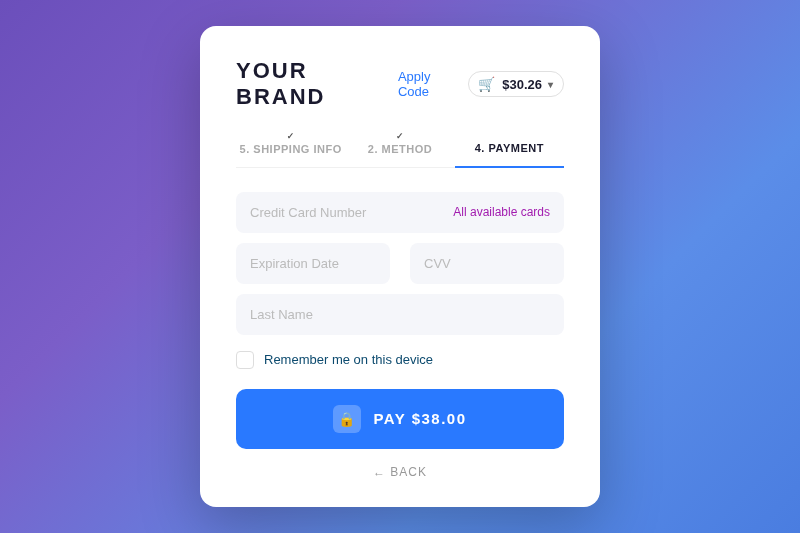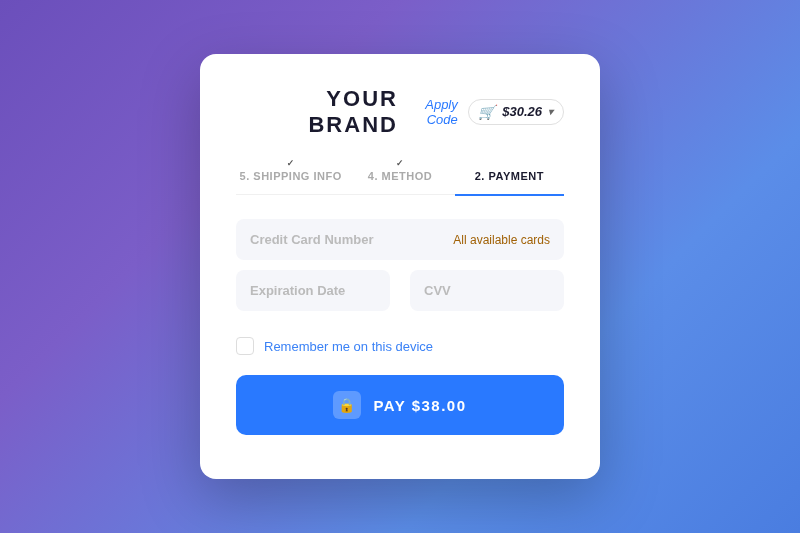--- a/index.html
+++ b/index.html
@@ -21,36 +21,34 @@
       width: 400px;
       padding: 32px 36px 28px;
       box-shadow: 0 20px 60px rgba(0,0,0,0.25);
     }
 
     .header {
       display: flex;
       align-items: center;
       justify-content: space-between;
       margin-bottom: 20px;
-      text-align: right;
     }
 
     .brand-title {
       font-size: 22px;
       font-weight: 900;
       letter-spacing: 2px;
       color: #1a1a2e;
       text-transform: uppercase;
     }
 
     .header-right {
       display: flex;
       align-items: center;
       gap: 10px;
-      font-style: italic;
     }
 
     .apply-code {
       color: #2979ff;
       font-size: 13px;
       font-weight: 500;
       cursor: pointer;
       text-decoration: none;
     }
 
@@ -134,37 +132,36 @@
     .input-field {
       width: 100%;
       background: #f5f6fa;
       border: none;
       border-radius: 8px;
       padding: 13px 14px;
       font-size: 13px;
       color: #999;
       outline: none;
       font-family: inherit;
-      font-weight: bold;
     }
 
     .input-field::placeholder {
       color: #bbb;
     }
 
     .cc-wrapper {
       position: relative;
     }
 
     .cc-link {
       position: absolute;
       right: 14px;
       top: 50%;
       transform: translateY(-50%);
-      color: #a16207;
+      color: #a21caf;
       font-size: 12px;
       font-weight: 500;
       cursor: pointer;
     }
 
     .remember-row {
       display: flex;
       align-items: center;
       gap: 10px;
       margin-bottom: 20px;
@@ -175,21 +172,21 @@
       height: 18px;
       border: 1.5px solid #ddd;
       border-radius: 4px;
       background: #fff;
       cursor: pointer;
       flex-shrink: 0;
     }
 
     .remember-label {
       font-size: 13px;
-      color: #3b82f6;
+      color: #0c4a6e;
     }
 
     .pay-button {
       width: 100%;
       background: #2979ff;
       color: white;
       border: none;
       border-radius: 10px;
       padding: 16px;
       font-size: 15px;
@@ -240,51 +237,55 @@
     </div>
   </div>
 
   <div class="steps">
     <div class="step completed">
       <span class="check">✓</span>
       <span>5. SHIPPING INFO</span>
     </div>
     <div class="step completed">
       <span class="check">✓</span>
-      <span>4. METHOD</span>
+      <span>2. METHOD</span>
     </div>
     <div class="step active">
       <span class="check">&nbsp;</span>
-      <span>2. PAYMENT</span>
+      <span>4. PAYMENT</span>
     </div>
   </div>
 
   <div class="form-group">
 
     <div class="cc-wrapper">
       <input class="input-field" type="text" placeholder="Credit Card Number" style="">
       <span class="cc-link">All available cards</span>
     </div>
 
     <div class="input-row">
       <div class="input-wrapper">
         <input class="input-field" type="text" placeholder="Expiration Date" style="">
       </div>
       <div class="input-wrapper">
         <input class="input-field" type="text" placeholder="CVV" style="">
       </div>
     </div>
 
     <div class="input-row">
+      <div class="input-wrapper">
+        <input class="input-field" type="text" placeholder="Last Name" style="">
+      </div>
     </div>
   </div>
 
   <div class="remember-row">
     <div class="checkbox"></div>
     <label class="remember-label">Remember me on this device</label>
   </div>
 
   <button class="pay-button">
     <div class="lock-icon-wrapper">🔒</div>
     <span>PAY $38.00</span>
   </button>
 
+  <div class="back-link">← BACK</div>
 </div>
 
 </body></html>

